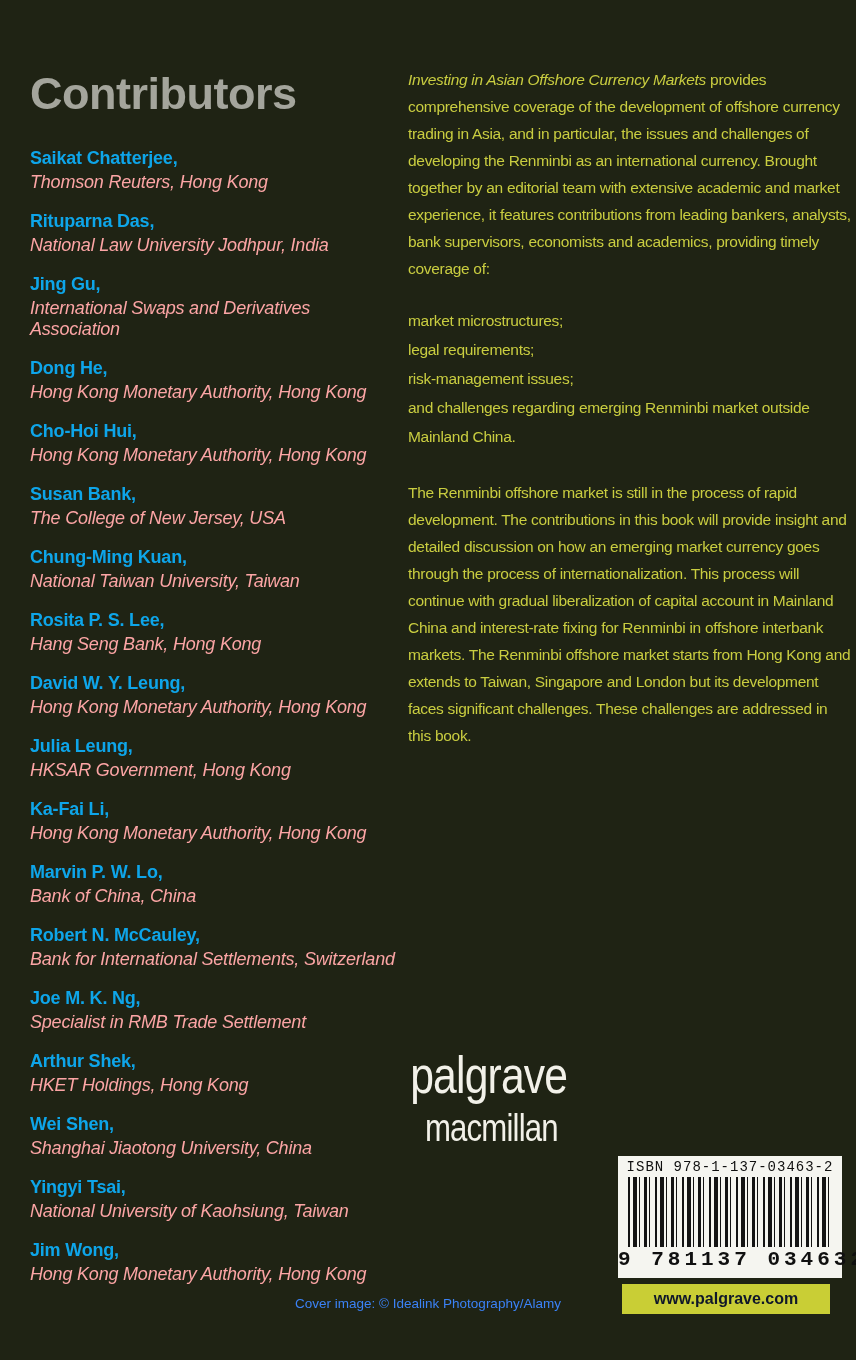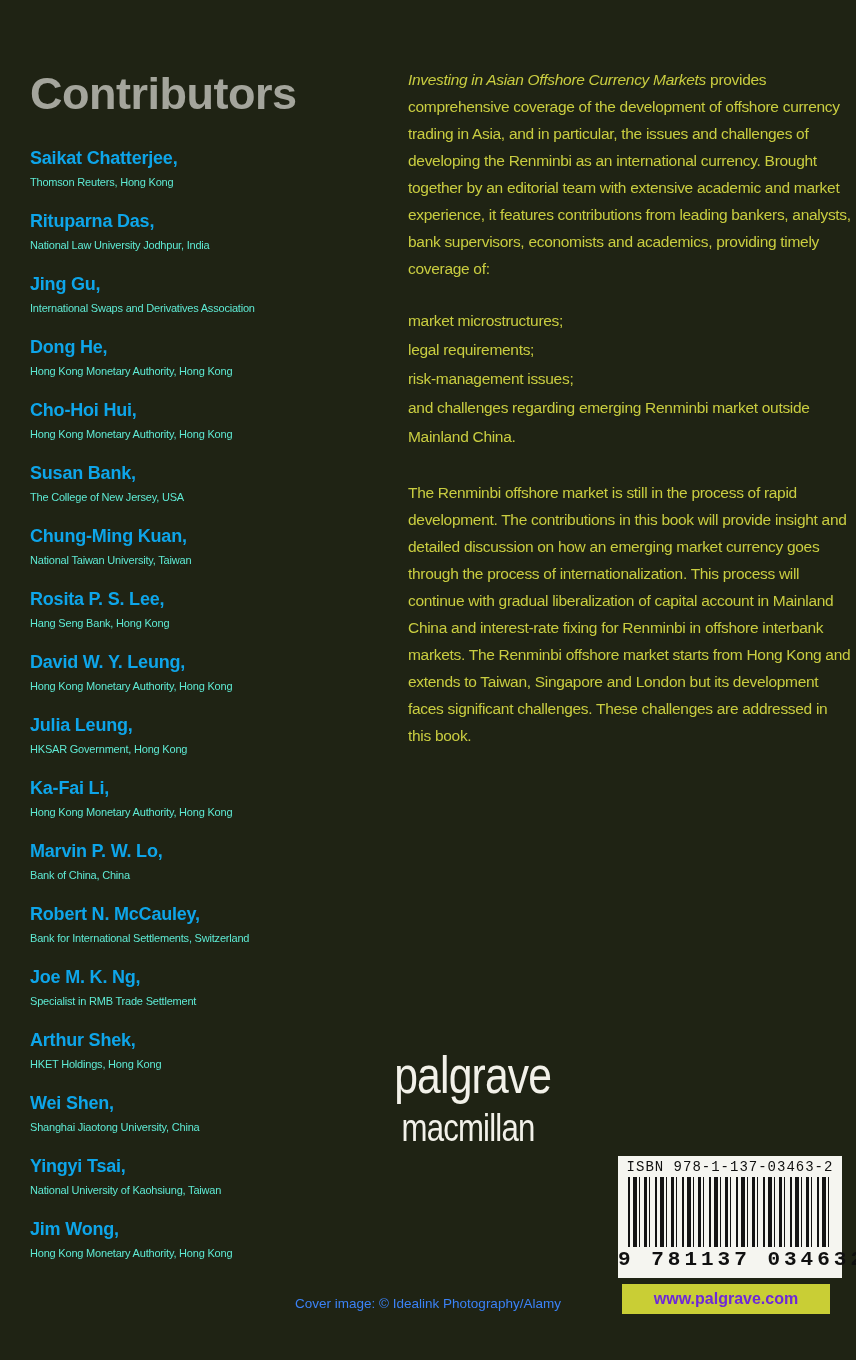--- a/index.html
+++ b/index.html
@@ -16,36 +16,36 @@
     margin:0 0 24px 0;
     font-size:45px;font-weight:700;letter-spacing:-0.5px;
     color:#a4a59c;
   }
   .contrib{margin-bottom:14px;}
   .cname{
     font-size:18px;font-weight:700;line-height:28px;
     color:#0ea5e9;letter-spacing:-0.2px;
   }
   .caffil{
-    font-size:11px;line-height:21px;
-    color:#5eead4;letter-spacing:-0.2px;
+    font-size:18px;font-style:italic;line-height:21px;
+    color:#fca5a5;letter-spacing:-0.2px;
   }
   
   .right-col{
     position:absolute;left:408px;top:66px;width:446px;
     color:#c9cd40;font-size:15.5px;letter-spacing:-0.3px;
   }
   .intro{margin:0;line-height:27px;}
   .intro em{font-style:italic;}
   .bullets{margin-top:24px;line-height:29px;}
   .second-para{margin:28px 0 0 0;line-height:27px;}
   
   .logo{
-    position:absolute;left:378px;top:1044px;width:180px;
-    text-align:center;color:#f2f1e9;
+    position:absolute;left:394px;top:1044px;width:180px;
+    text-align:right;color:#f2f1e9;
   }
   .logo-line1{font-size:52px;line-height:62px;letter-spacing:-1px;transform:scaleX(0.82);}
   .logo-line2{font-size:38px;line-height:44px;letter-spacing:-1px;transform:scaleX(0.82);}
   
   .barcode-box{
     position:absolute;left:618px;top:1156px;width:224px;height:122px;
     background:#f5f5f0;text-align:center;
   }
   .isbn-text{
     margin-top:3px;
@@ -63,21 +63,21 @@
   }
   .barcode-number{
     font-family:"Liberation Mono","DejaVu Sans Mono",monospace;
     font-size:21px;font-weight:700;letter-spacing:4px;color:#101010;
     line-height:26px;white-space:nowrap;
   }
   
   .website-box{
     position:absolute;left:622px;top:1284px;width:208px;height:30px;
     background:#c9ce35;
-    color:#6d28d9;font-weight:700;font-size:16px;line-height:30px;
+    color:#0f172a;font-weight:700;font-size:16px;line-height:30px;
     text-align:center;
   }
   
   .credit{
     position:absolute;left:0;top:1296px;width:856px;
     text-align:center;color:#3b82f6;font-size:13.5px;
   }
 </style>
 </head>
 <body>

